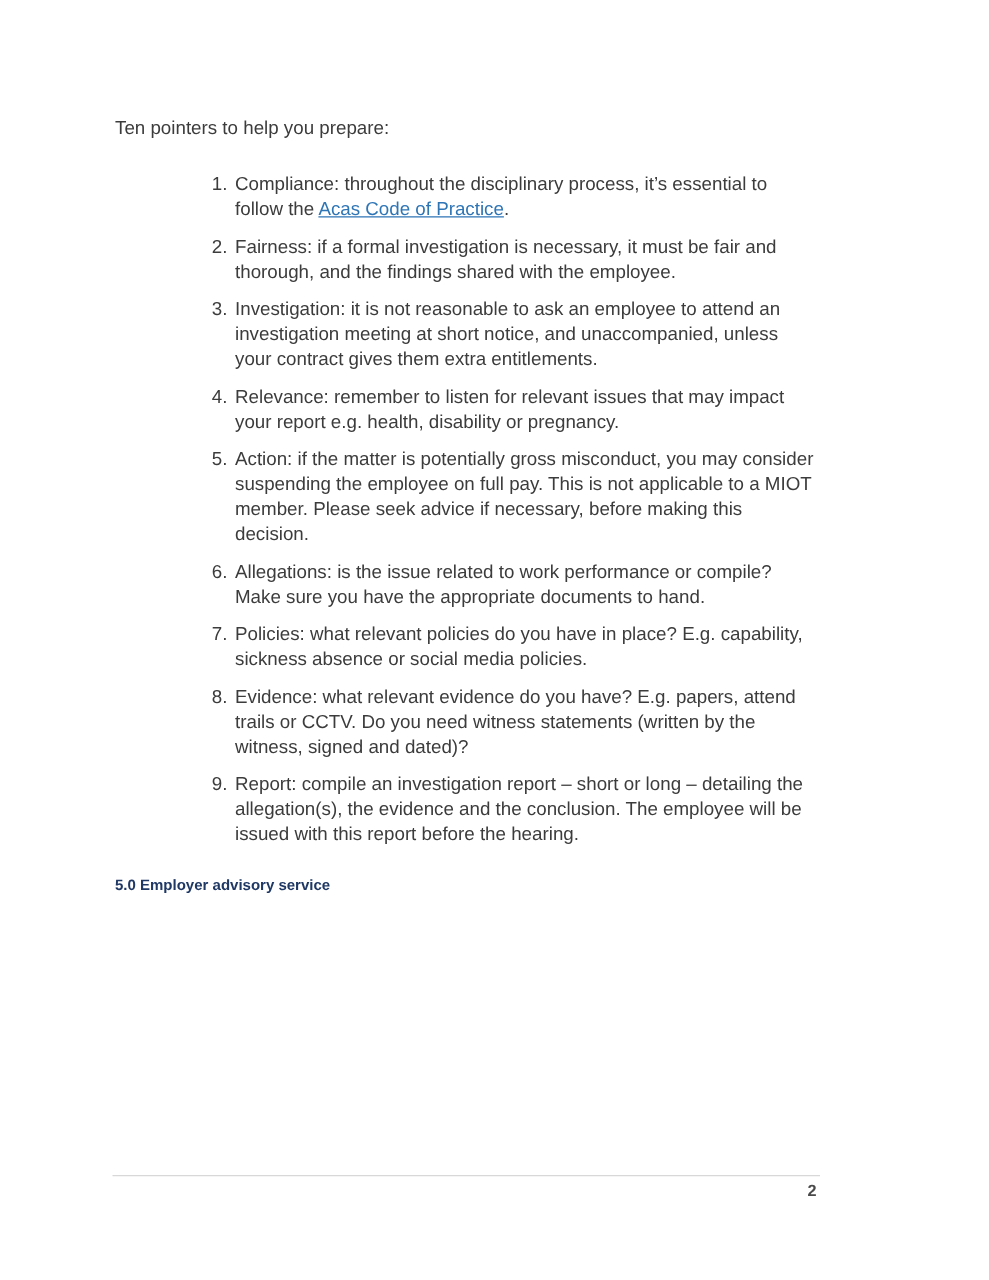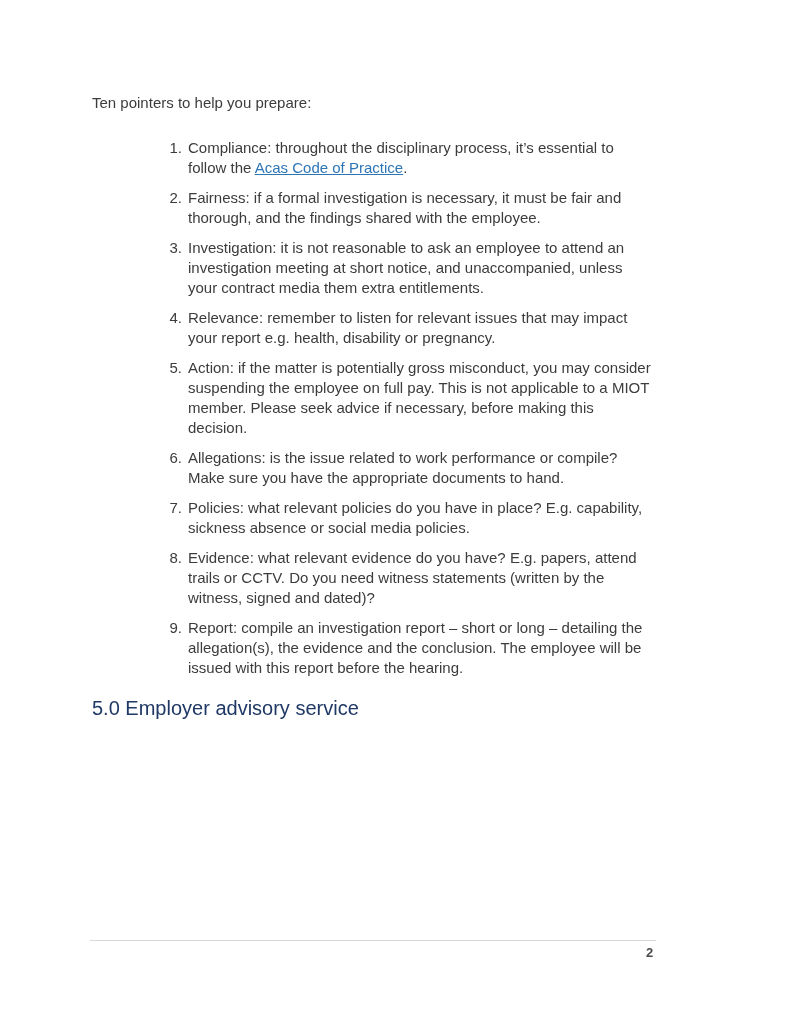--- a/index.html
+++ b/index.html
@@ -49,23 +49,23 @@
   .item-text {
     width: 512px;
     white-space: pre-wrap;
   }
   .doc-link {
     color: #2e75b6;
     cursor: pointer;
   }
   .section-heading {
     margin: 20px 0 0 0;
-    font-size: 20px;
+    font-size: 12px;
     line-height: 21px;
-    font-weight: normal;
+    font-weight: bold;
     color: #1f3864;
   }
   .section-body {
     margin: 20px 0 0 0;
     width: 600px;
     line-height: 21px;
     color: #666666;
     white-space: pre-wrap;
   }
   .footer {
@@ -113,21 +113,21 @@
       </li>
       <li class="pointer">
         <span class="num">2.</span>
         <span class="item-text">Fairness: if a formal investigation is necessary, it must be fair and
 thorough, and the findings shared with the employee.</span>
       </li>
       <li class="pointer">
         <span class="num">3.</span>
         <span class="item-text">Investigation: it is not reasonable to ask an employee to attend an
 investigation meeting at short notice, and unaccompanied, unless
-your contract media them extra entitlements.</span>
+your contract gives them extra entitlements.</span>
       </li>
       <li class="pointer">
         <span class="num">4.</span>
         <span class="item-text">Relevance: remember to listen for relevant issues that may impact
 your report e.g. health, disability or pregnancy.</span>
       </li>
       <li class="pointer">
         <span class="num">5.</span>
         <span class="item-text">Action: if the matter is potentially gross misconduct, you may consider
 suspending the employee on full pay. This is not applicable to a MIOT

